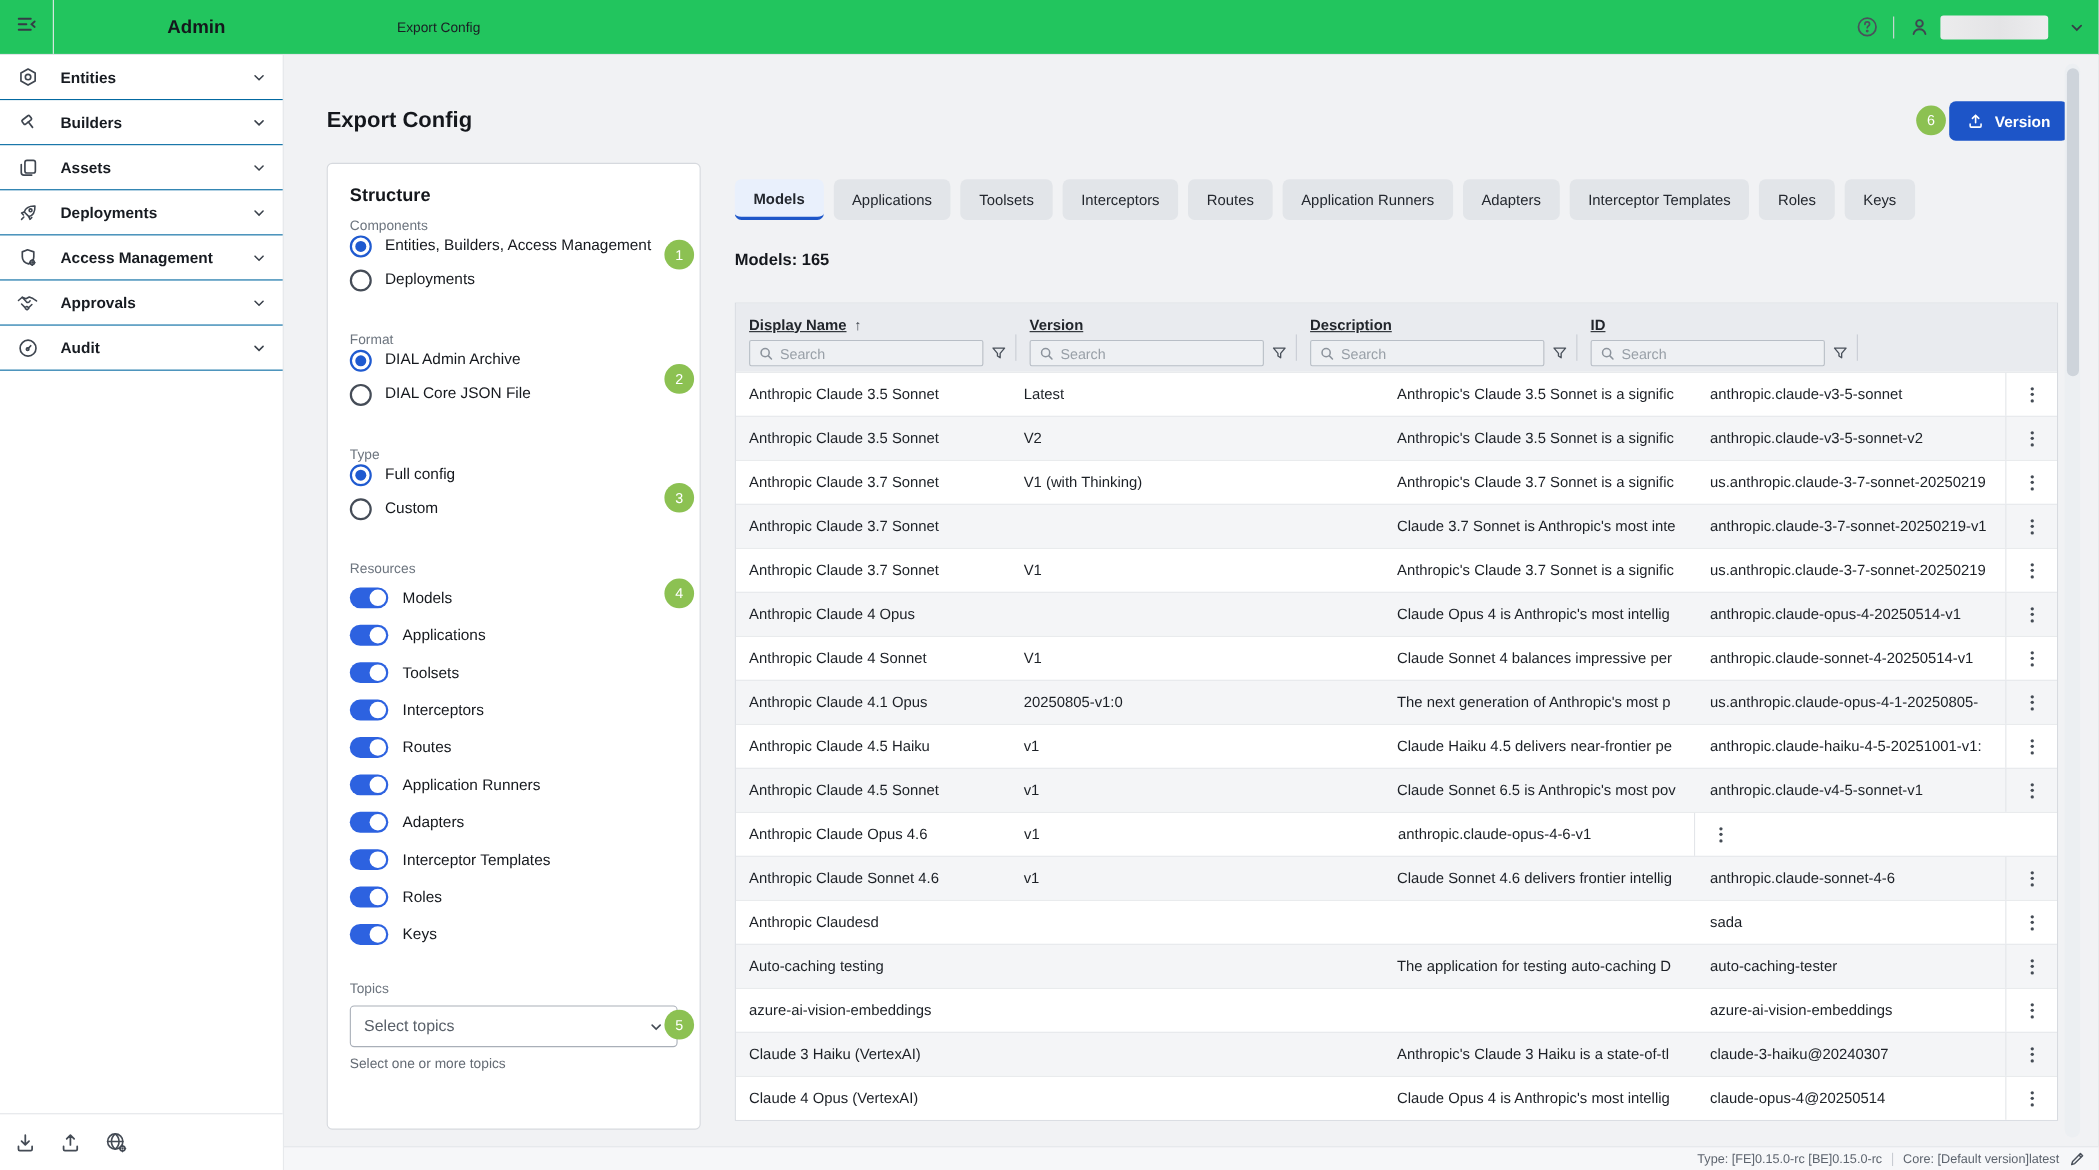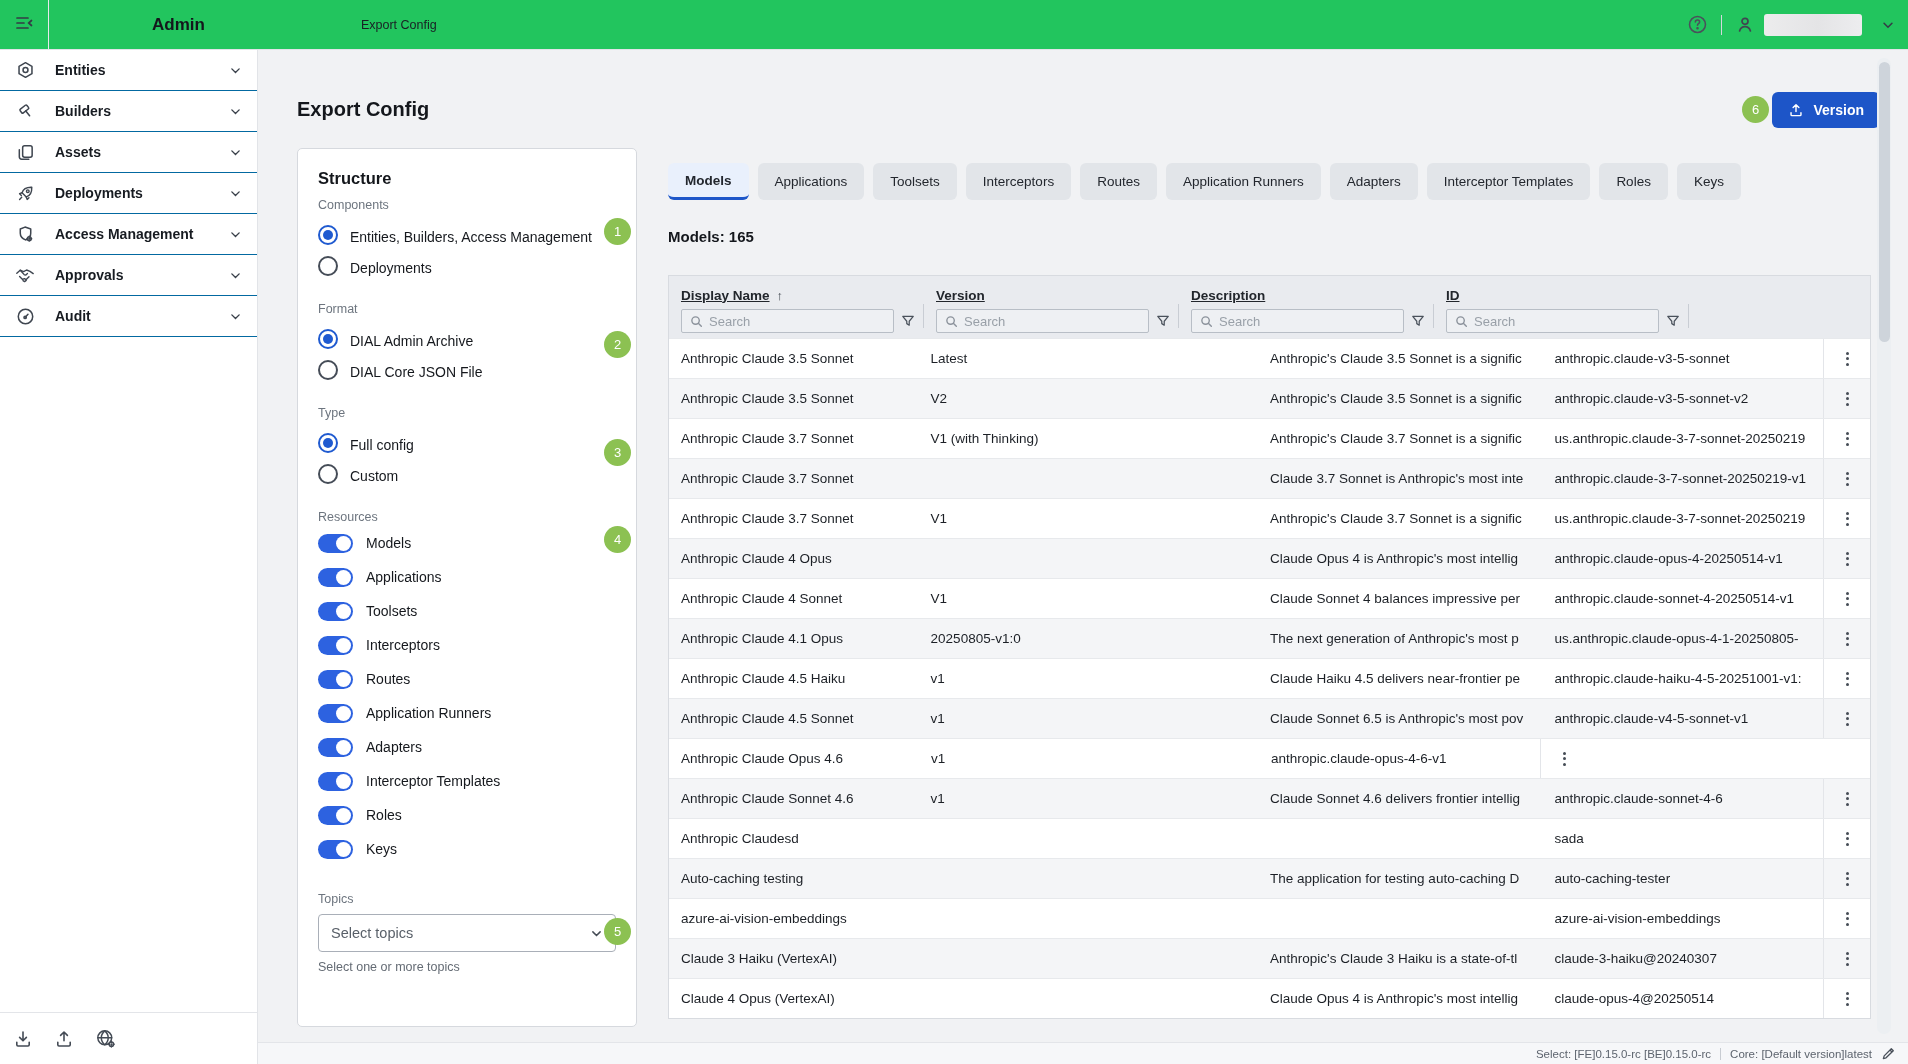--- a/index.html
+++ b/index.html
@@ -31,21 +31,21 @@
   
   .main { position:absolute; left:258px; top:50px; right:0; bottom:0; }
   .page-title { position:absolute; left:39px; top:48px; font-size:20px; font-weight:700; color:#14171c; }
   .export-btn { position:absolute; right:28px; top:42px; height:36px; min-width:96px; padding:0 16px; background:#1d55c8; border:none; border-radius:6px; color:#fff; font-size:14px; font-weight:600; font-family:inherit; display:flex; align-items:center; gap:9px; cursor:pointer; }
 
   
   .structure-card { position:absolute; left:39px; top:98px; width:340px; height:879px; background:#fff; border:1px solid #d6d9de; border-radius:5px; padding:20px; }
   .card-title { font-size:16.5px; font-weight:700; color:#14171c; }
   .sec-label { font-size:12.5px; color:#6d757f; margin-top:26px; margin-bottom:2px; }
   .sec-label.first { margin-top:10px; }
-  .radio-row { display:flex; align-items:flex-end; gap:12px; height:31px; cursor:pointer; }
+  .radio-row { display:flex; align-items:flex-start; gap:12px; height:31px; cursor:pointer; }
   .radio { width:20px; height:20px; flex:0 0 20px; border:2px solid #454c57; border-radius:50%; position:relative; background:#fff; }
   .radio.checked { border-color:#1f5ad0; }
   .radio.checked::after { content:""; position:absolute; left:3px; top:3px; width:10px; height:10px; border-radius:50%; background:#1f5ad0; }
   .radio-label { font-size:14px; color:#15181d; white-space:nowrap; }
   .toggle-row { display:flex; align-items:center; gap:13px; height:34px; cursor:pointer; }
   .switch { width:35px; height:19px; flex:0 0 35px; border-radius:10px; background:#c6ccd4; position:relative; }
   .switch.on { background:#2d62e0; }
   .switch .knob { position:absolute; top:2px; right:2px; width:15px; height:15px; border-radius:50%; background:#fff; }
   .toggle-label { font-size:14px; color:#15181d; }
   .topics-select { margin-top:8px; height:38px; border:1px solid #a9afb8; border-radius:4px; background:#fff; display:flex; align-items:center; justify-content:space-between; padding:0 12px; cursor:pointer;text-align:right; }
@@ -703,21 +703,21 @@
                 <i></i>
                 <i></i>
                 <i></i>
               </span>
             </div>
           </div>
       </div>
     </div>
 
     <div class="statusbar">
-      <span>Select: [FE]0.15.0-rc [BE]0.15.0-rc</span>
+      <span>Type: [FE]0.15.0-rc [BE]0.15.0-rc</span>
       <span class="status-vdiv"></span>
       <span>Core: [Default version]latest</span>
       <span class="pencil">
           <svg width="15" height="15" viewBox="0 0 16 16" fill="none" stroke="currentColor" stroke-width="1.4" stroke-linejoin="round">
             <path d="M2.5 13.5l.9-3L11 2.9l2.1 2.1L5.4 12.6l-2.9.9z"></path>
             <path d="M9.6 4.3l2.1 2.1"></path>
           </svg>
         </span>
     </div>
   </div>

